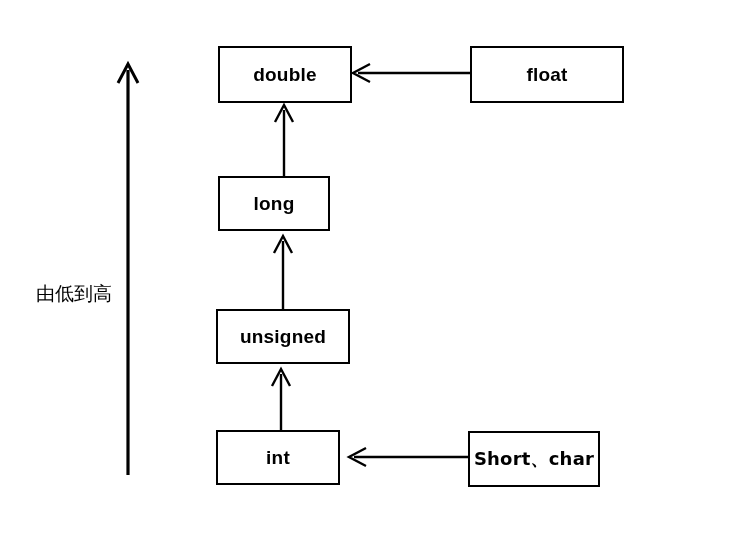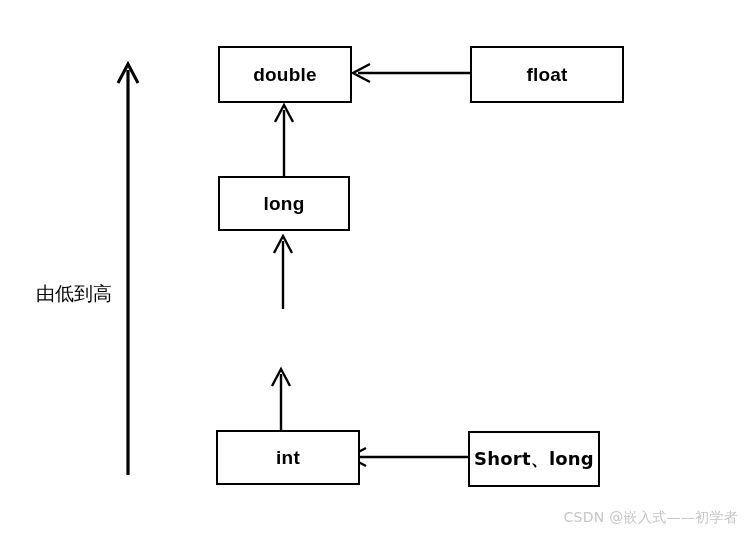--- a/index.html
+++ b/index.html
@@ -37,23 +37,23 @@
     font-size: 19px;
     letter-spacing: 0.2px;
     font-family: "Liberation Sans", sans-serif;
   }
   .node-box.cjk {
     font-family: "DejaVu Sans", "Liberation Sans", sans-serif;
     font-size: 18px;
   }
   #node-double { left: 218px; top: 46px;  width: 134px; height: 57px; }
   #node-float  { left: 470px; top: 46px;  width: 154px; height: 57px; }
-  #node-long   { left: 218px; top: 176px; width: 132px; height: 55px; }
+  #node-long   { left: 218px; top: 176px; width: 112px; height: 55px; }
   #node-unsigned { left: 216px; top: 309px; width: 134px; height: 55px; }
-  #node-int    { left: 216px; top: 430px; width: 144px; height: 55px; }
+  #node-int    { left: 216px; top: 430px; width: 124px; height: 55px; }
   #node-shortchar { left: 468px; top: 431px; width: 132px; height: 56px; }
 
   #axis-label {
     position: absolute;
     left: 34px;
     top: 281px;
     width: 80px;
     text-align: center;
     font-family: "DejaVu Sans", "Liberation Sans", sans-serif;
     font-size: 19px;
@@ -113,22 +113,22 @@
       <path d="M 366 448 L 349 457 L 366 466" fill="none" stroke="#000000" stroke-width="2.4"></path>
     </g>
   </svg>
 
   <div class="node-box" id="node-double">double</div>
 
   <div class="node-box" id="node-float">float</div>
 
   <div class="node-box" id="node-long">long</div>
 
+  <div class="node-box" id="node-unsigned">unsigned</div>
 
   <div class="node-box" id="node-int">int</div>
 
-  <div class="node-box cjk" id="node-shortchar">Short、long</div>
+  <div class="node-box cjk" id="node-shortchar">Short、char</div>
 
   <div id="axis-label">由低到高</div>
 
-  <div id="watermark">CSDN @嵌入式——初学者</div>
 
 </div>
 
 </body></html>

